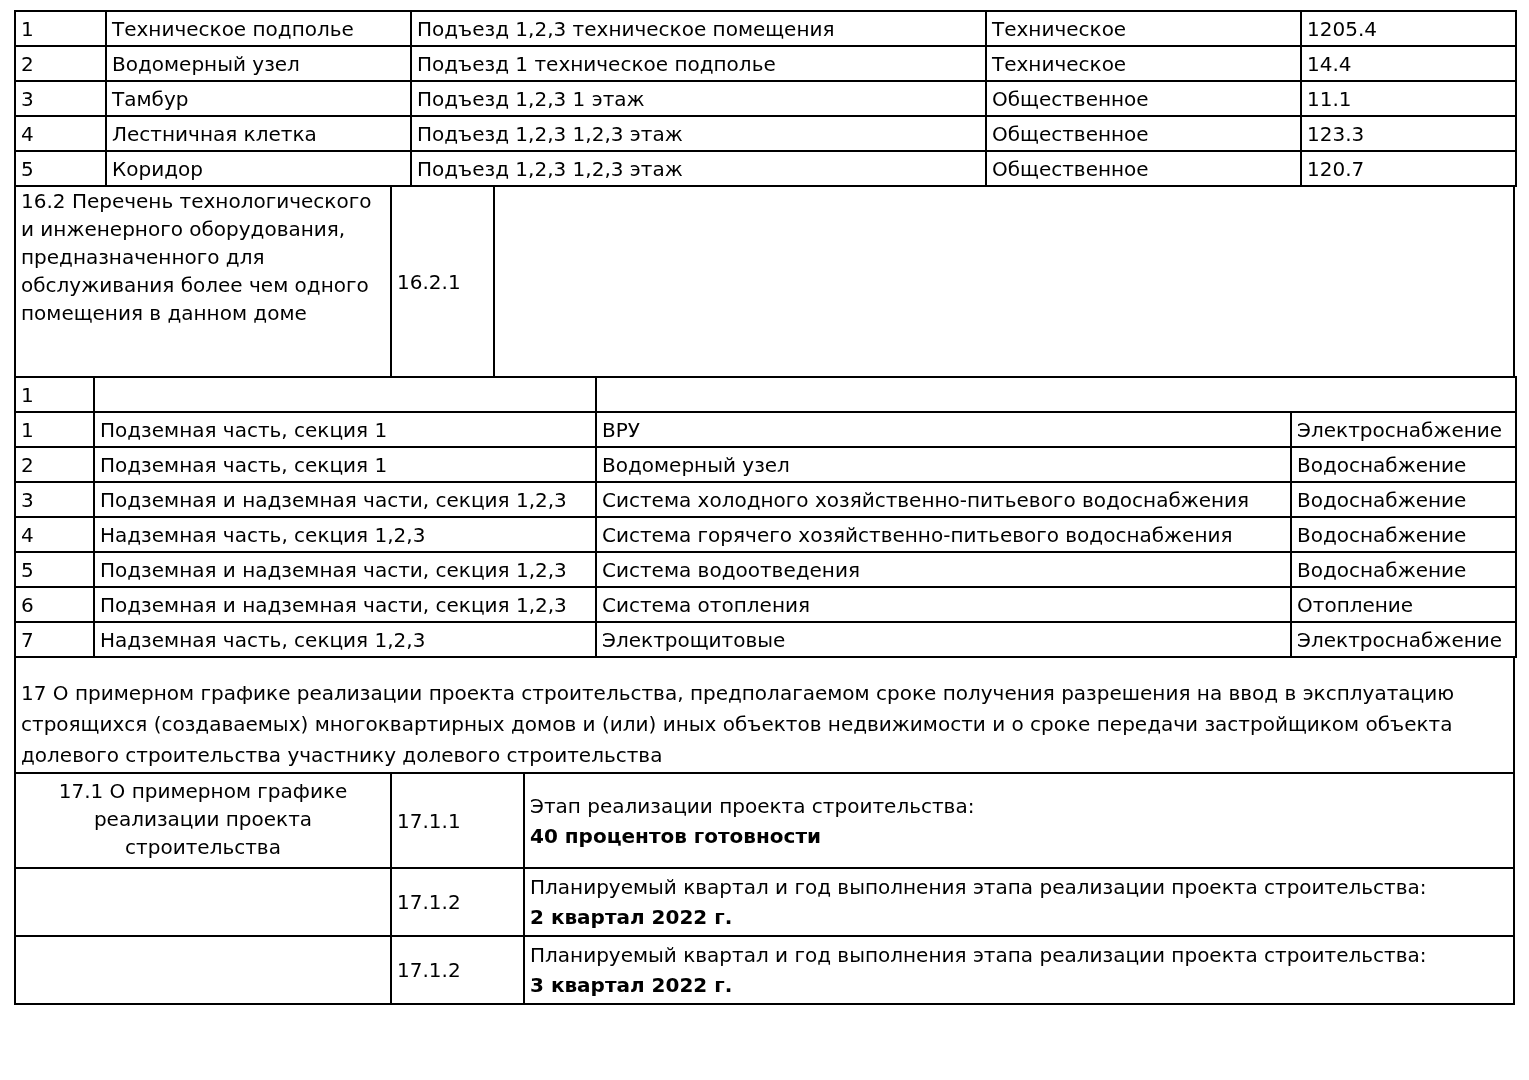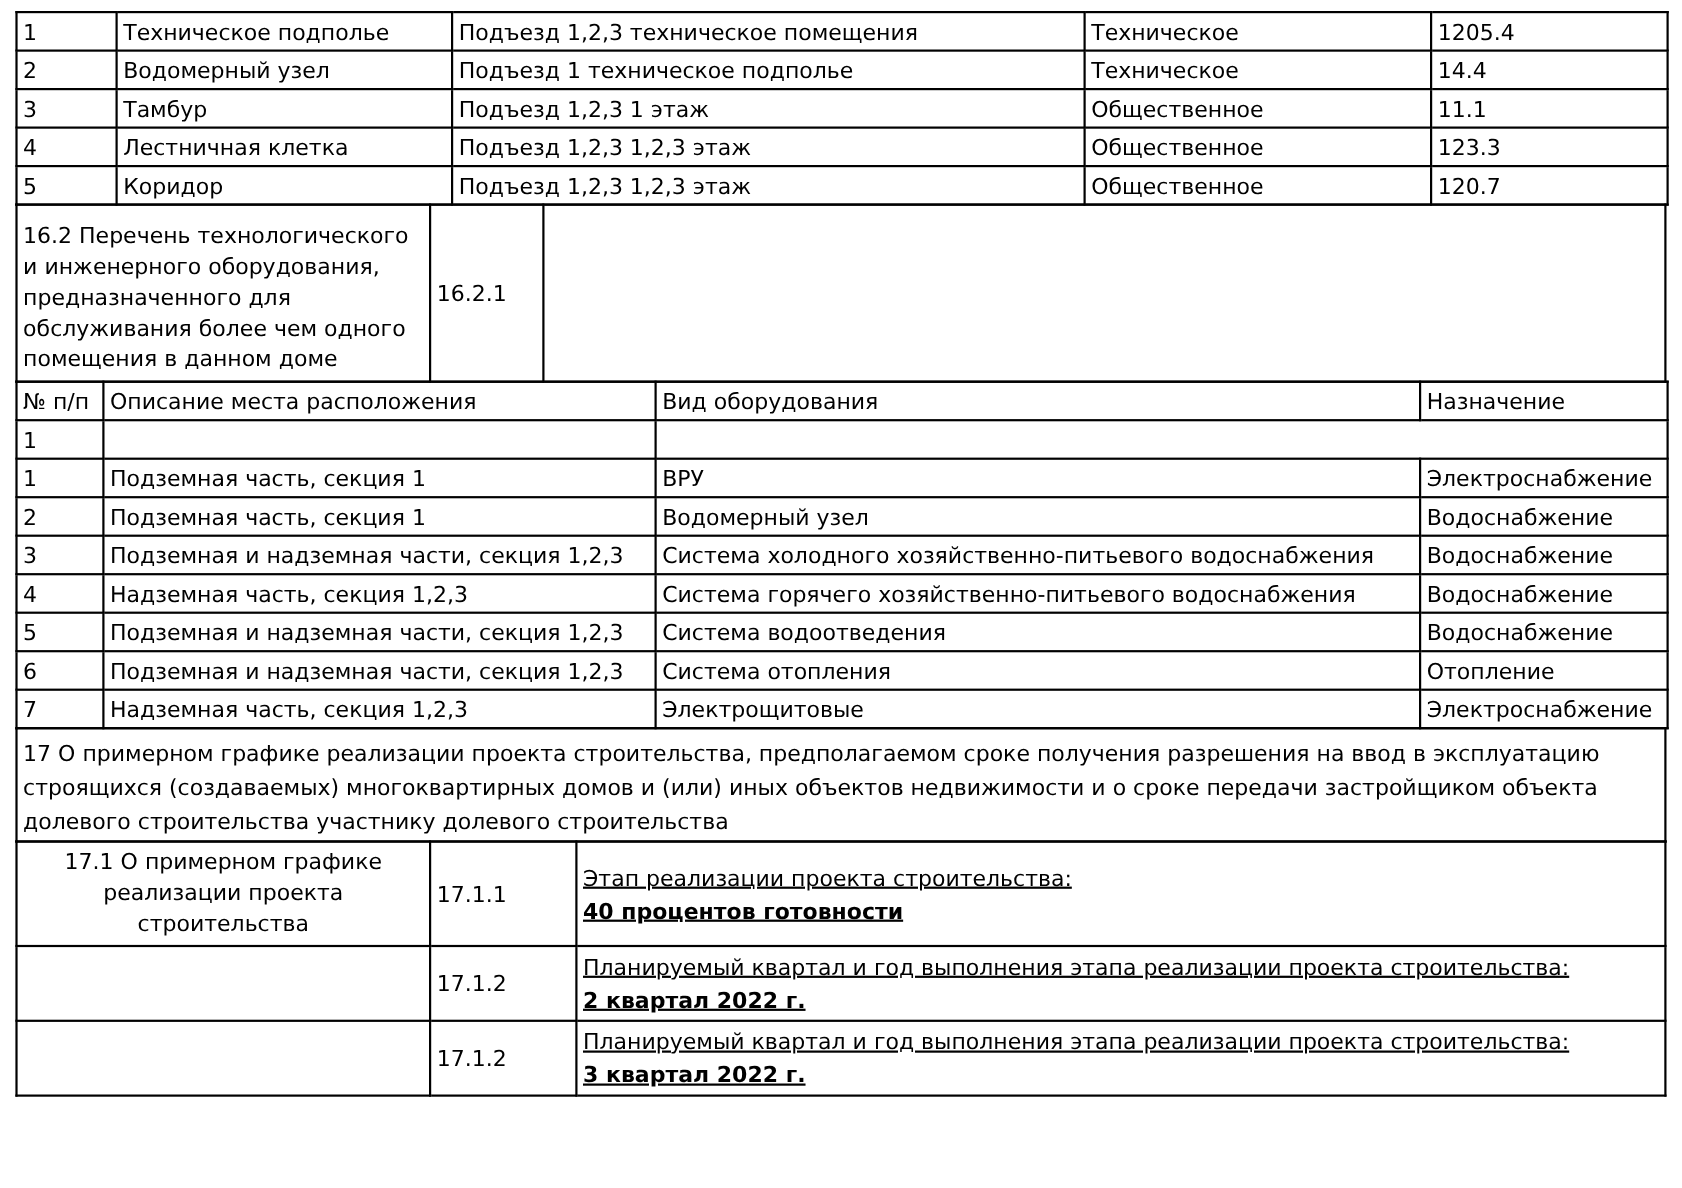--- a/index.html
+++ b/index.html
@@ -24,24 +24,24 @@
     padding: 1px 5px;
     text-align: left;
     vertical-align: middle;
     overflow: hidden;
     word-wrap: break-word;
   }
   tr.h35 td { height: 35px; padding-top: 0; padding-bottom: 0; }
   tr.h95 td { height: 95px; }
   tr.h68 td { height: 68px; }
   td.top-label { vertical-align: top; padding-top: 3px; text-align: center; }
-  td.sec-label { vertical-align: top; padding-top: 13px; height: 161px; }
-  td.heading-cell { vertical-align: top; padding-top: 7px; height: 84px; line-height: 1.55; }
+  td.sec-label { vertical-align: top; padding-top: 0; height: 191px; }
+  td.heading-cell { vertical-align: top; padding-top: 20px; height: 84px; line-height: 1.55; }
   .bold { font-weight: bold; }
-  .val-line { line-height: 1.5; text-decoration: underline; }
+  .val-line { line-height: 1.5; }
 </style>
 </head>
 <body>
 
 <div class="doc">
 
   <table>
     <colgroup>
       <col style="width:91px">
         <col style="width:305px">
@@ -104,26 +104,20 @@
   </table>
 
   <table>
     <colgroup>
       <col style="width:79px">
         <col style="width:502px">
         <col style="width:695px">
         <col style="width:225px">
     </colgroup>
     <tbody>
-      <tr class="h35">
-        <td>№ п/п</td>
-        <td>Описание места расположения</td>
-        <td>Вид оборудования</td>
-        <td>Назначение</td>
-      </tr>
       <tr class="h35">
         <td>1</td>
         <td></td>
         <td colspan="2"></td>
       </tr>
       <tr class="h35">
         <td>1</td>
         <td>Подземная часть, секция 1</td>
         <td>ВРУ</td>
         <td>Электроснабжение</td>

